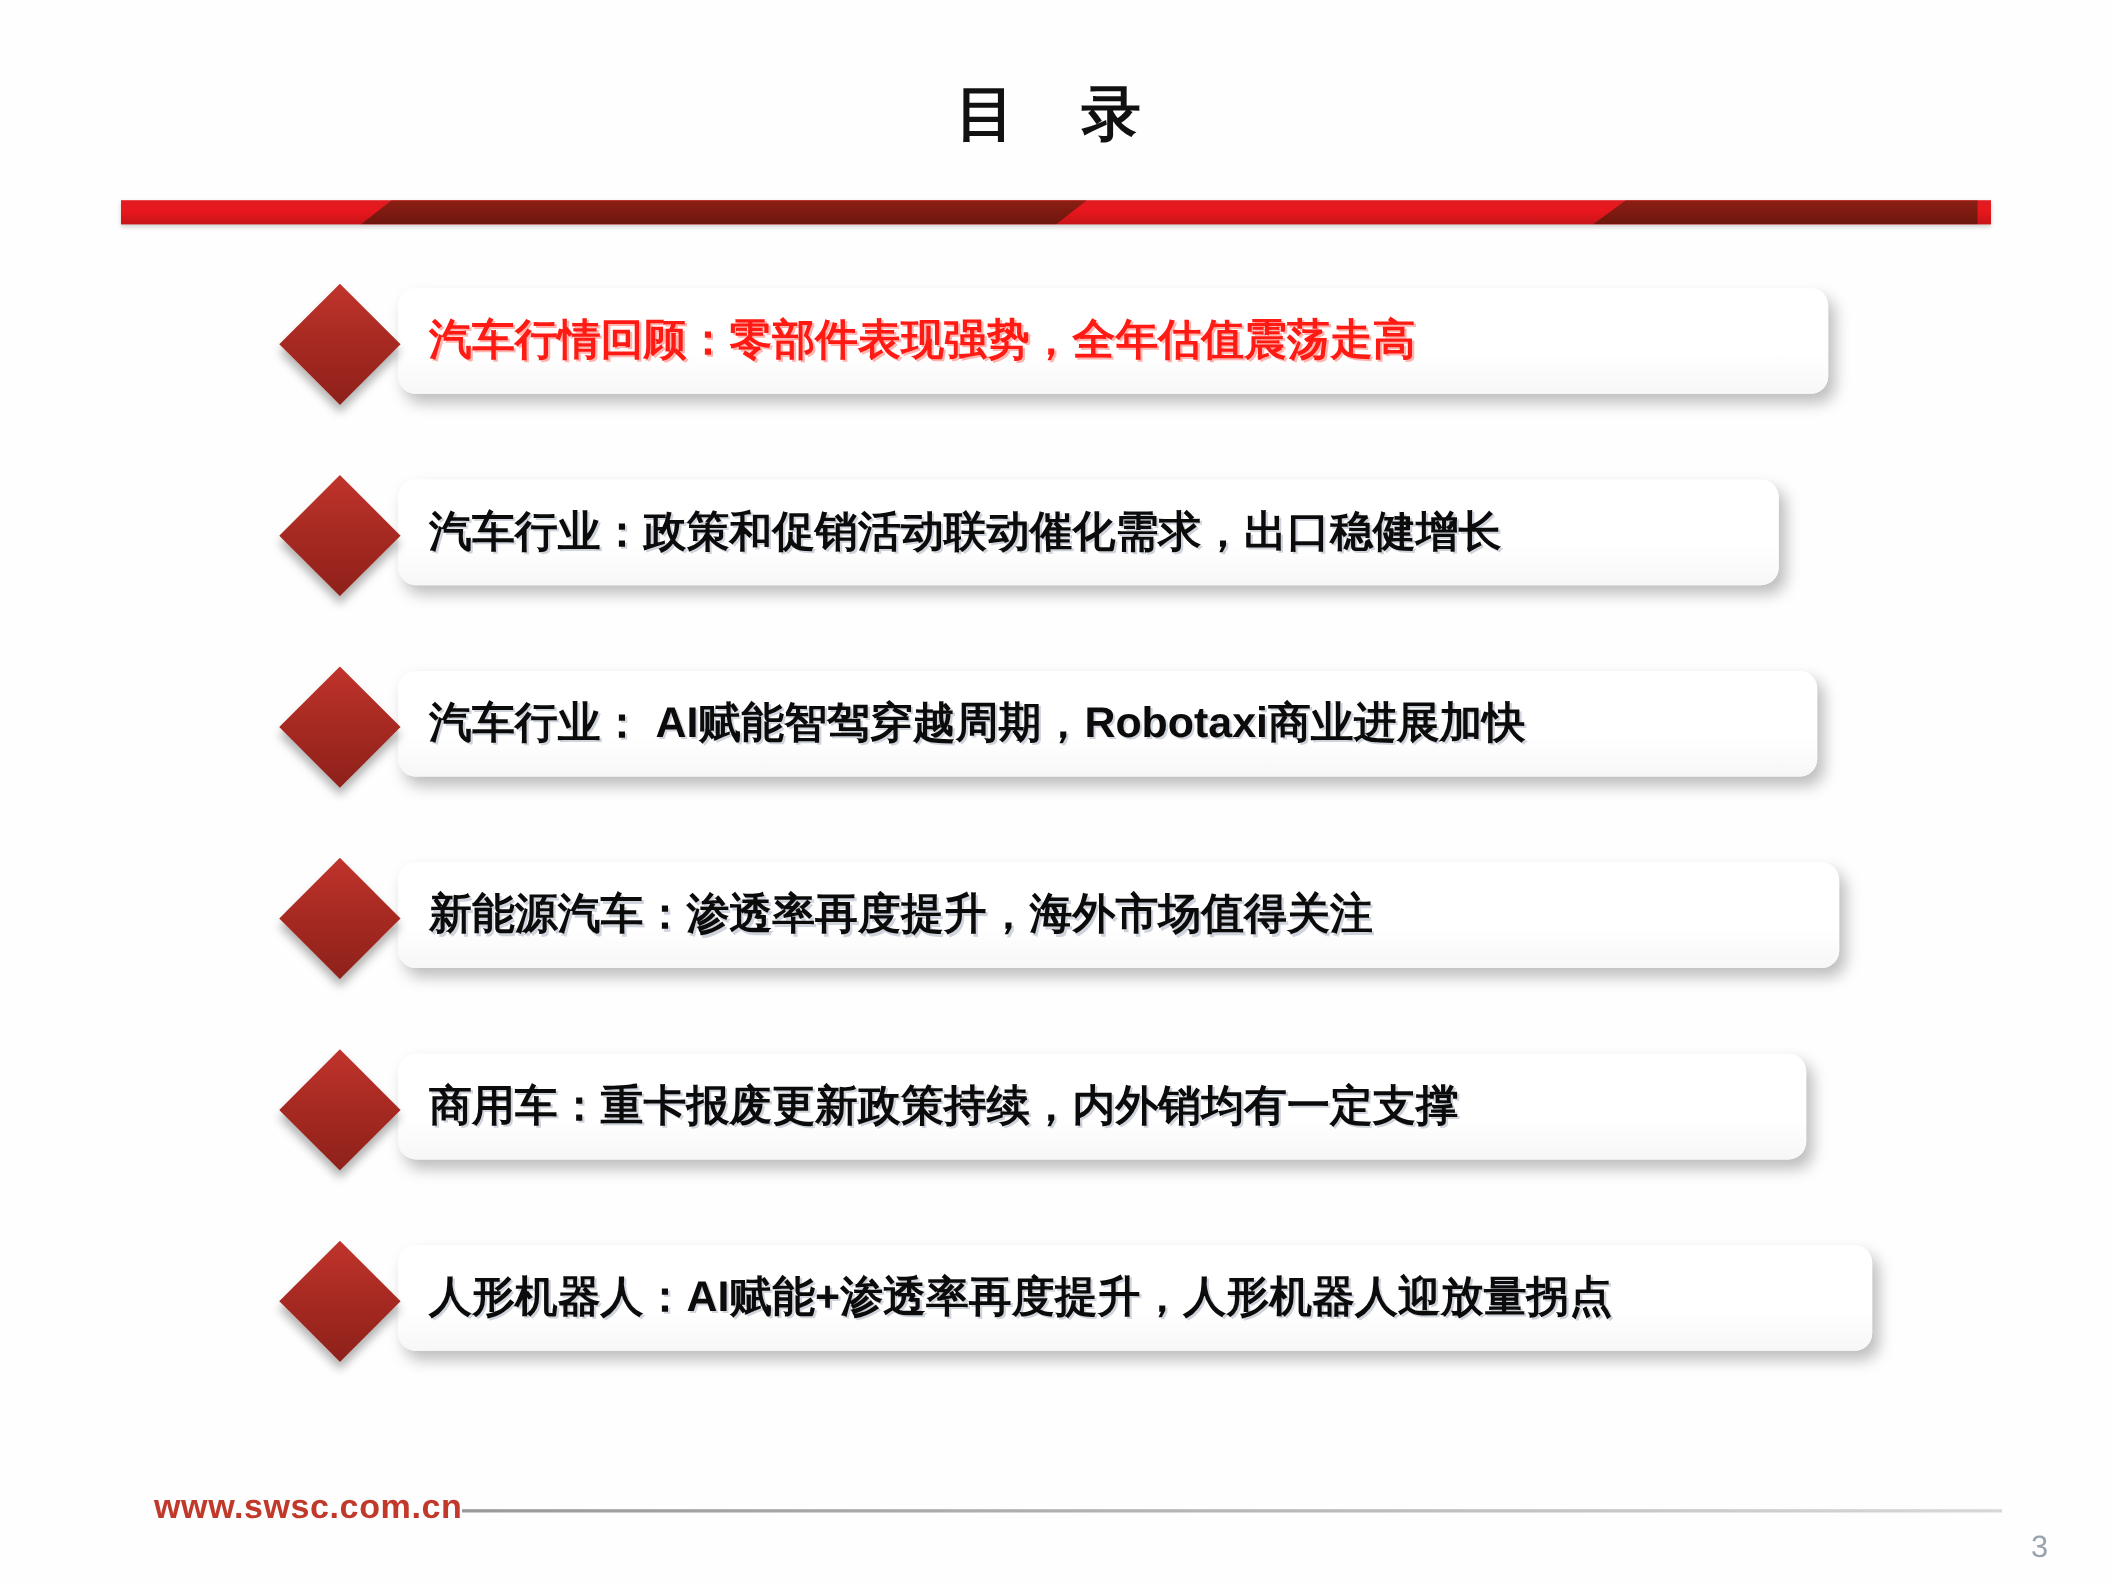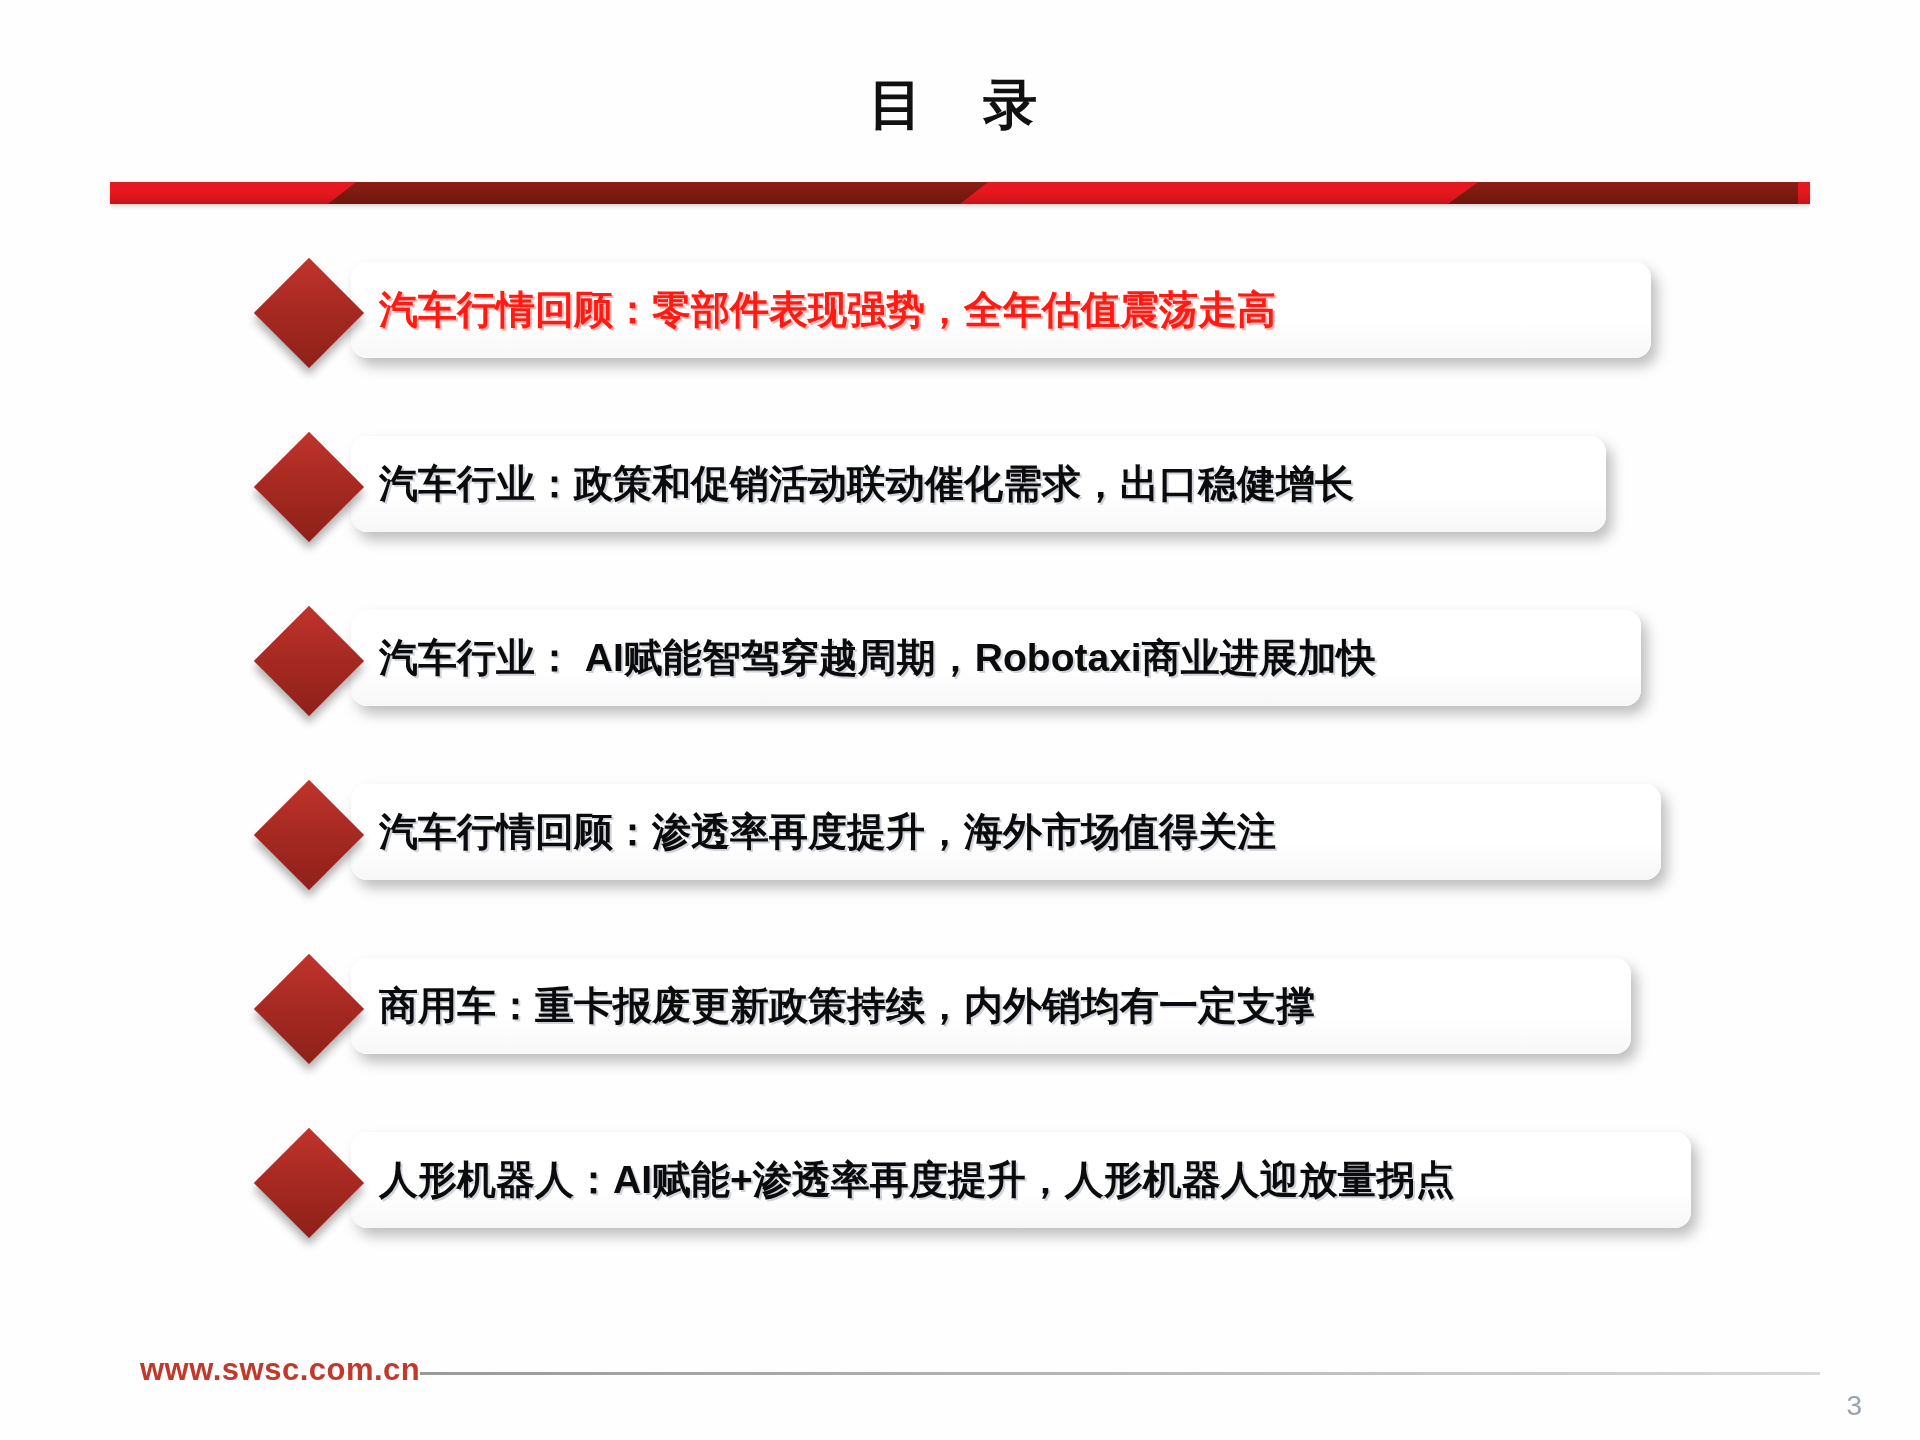--- a/index.html
+++ b/index.html
@@ -87,21 +87,21 @@
     top: 12px;
     width: 78px;
     height: 78px;
     background: linear-gradient(135deg, #c0342c 0%, #a82a22 45%, #8d211a 100%);
     transform: rotate(45deg);
     box-shadow: 5px 5px 9px rgba(0,0,0,0.30);
     z-index: 3;
   }
   .row-plate {
     position: absolute;
-    left: 351px;
+    left: 362px;
     top: 0;
     height: 96px;
     background: linear-gradient(to bottom, #ffffff 0%, #ffffff 62%, #f7f7f7 100%);
     border-radius: 16px;
     box-shadow: 6px 8px 14px rgba(0,0,0,0.26);
     display: flex;
     align-items: center;
     z-index: 2;
   }
   .row-plate.w1 { width: 1300px; }
@@ -197,21 +197,21 @@
     <div class="row">
       <div class="row-diamond"></div>
       <div class="row-plate w3">
         <span class="row-text normal">汽车行业： AI赋能智驾穿越周期，Robotaxi商业进展加快</span>
       </div>
     </div>
 
     <div class="row">
       <div class="row-diamond"></div>
       <div class="row-plate w4">
-        <span class="row-text normal">汽车行情回顾：渗透率再度提升，海外市场值得关注</span>
+        <span class="row-text normal">新能源汽车：渗透率再度提升，海外市场值得关注</span>
       </div>
     </div>
 
     <div class="row">
       <div class="row-diamond"></div>
       <div class="row-plate w5">
         <span class="row-text normal">商用车：重卡报废更新政策持续，内外销均有一定支撑</span>
       </div>
     </div>
 

